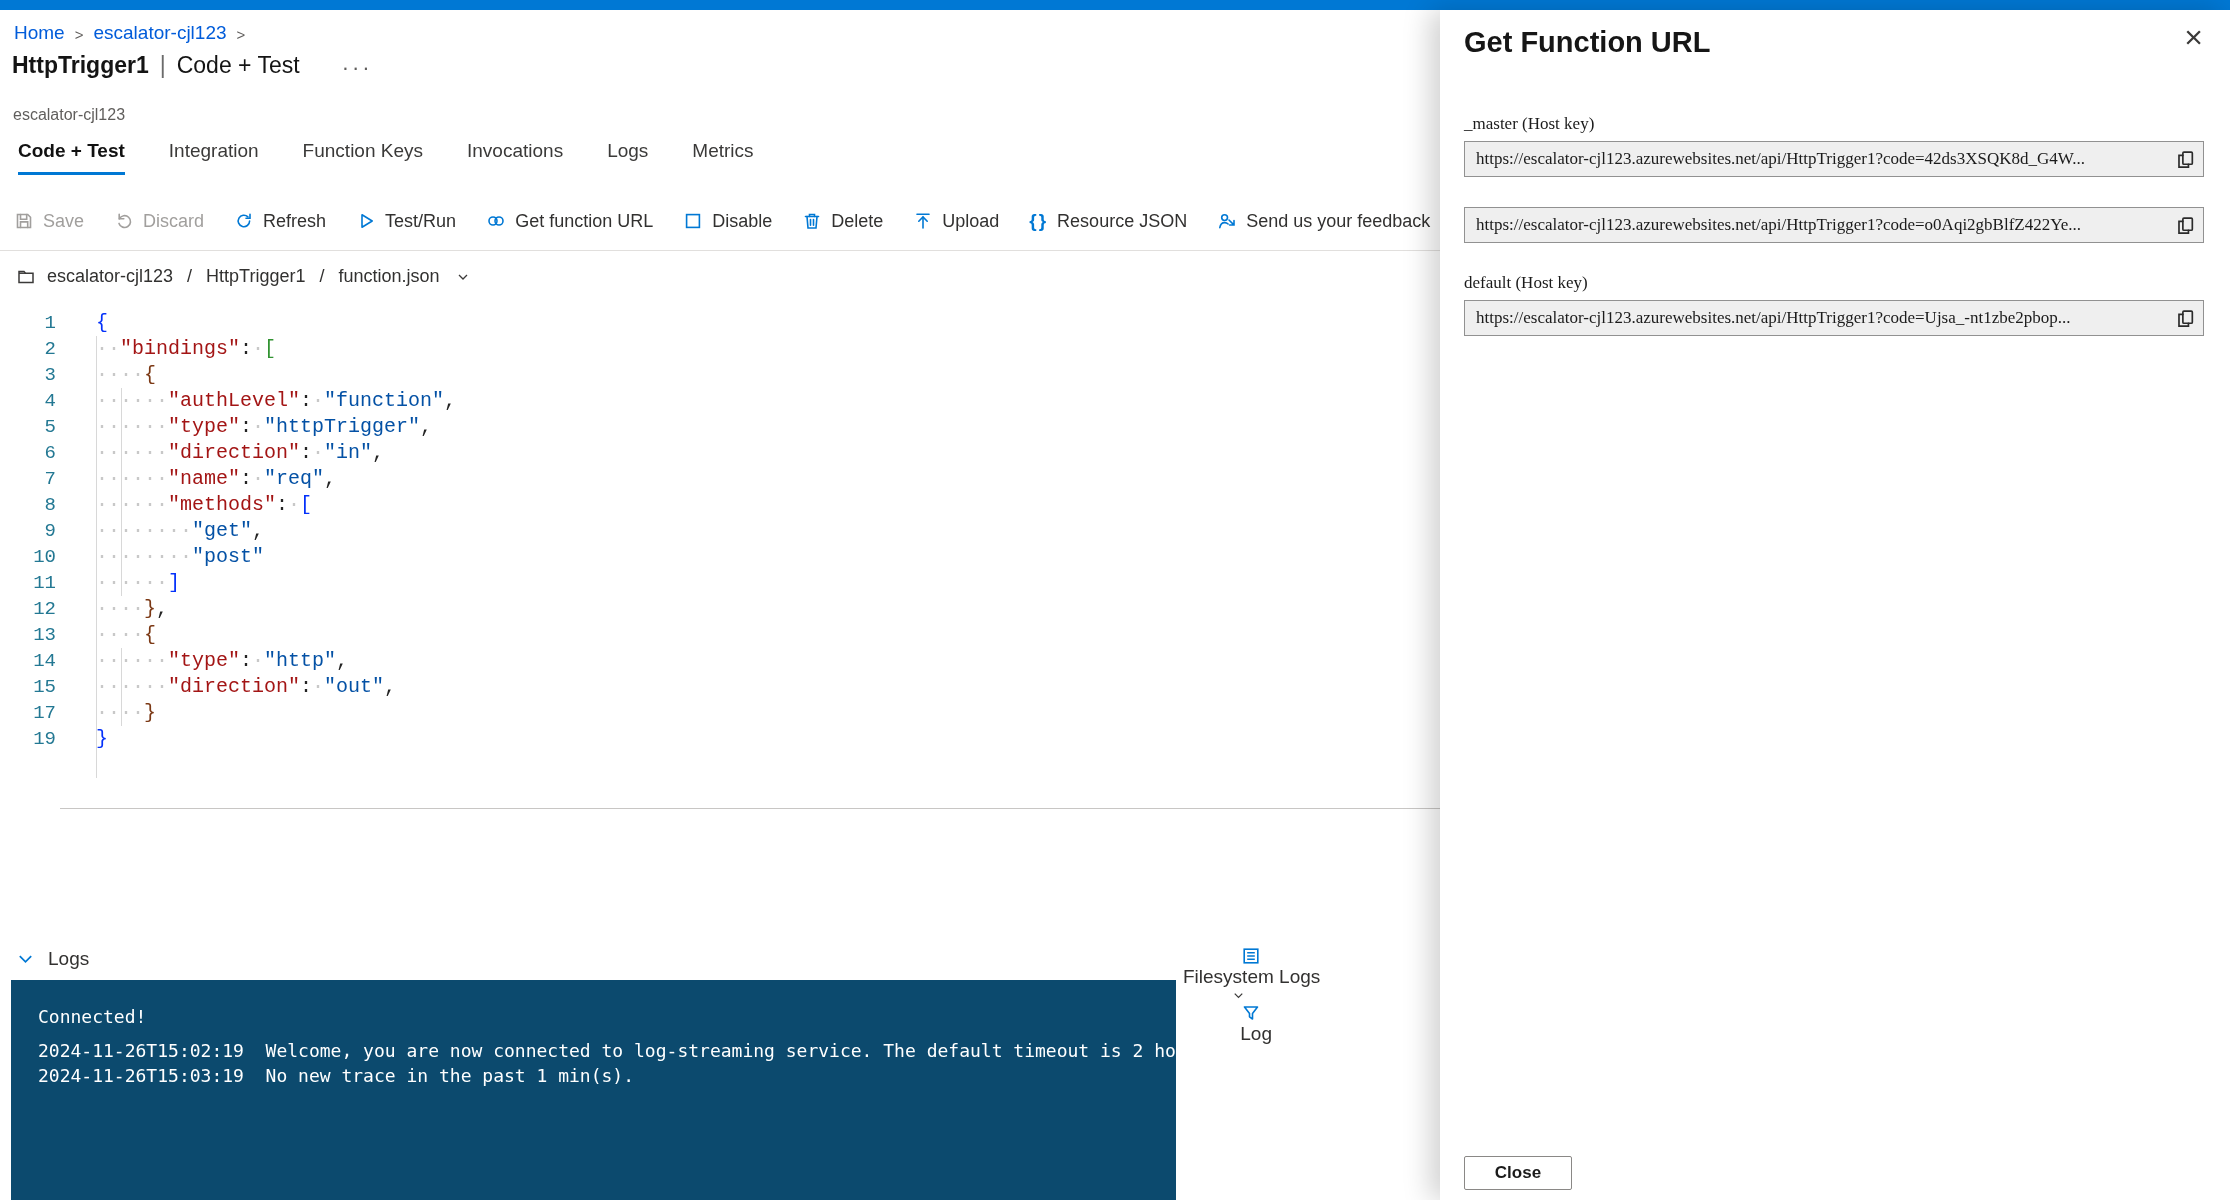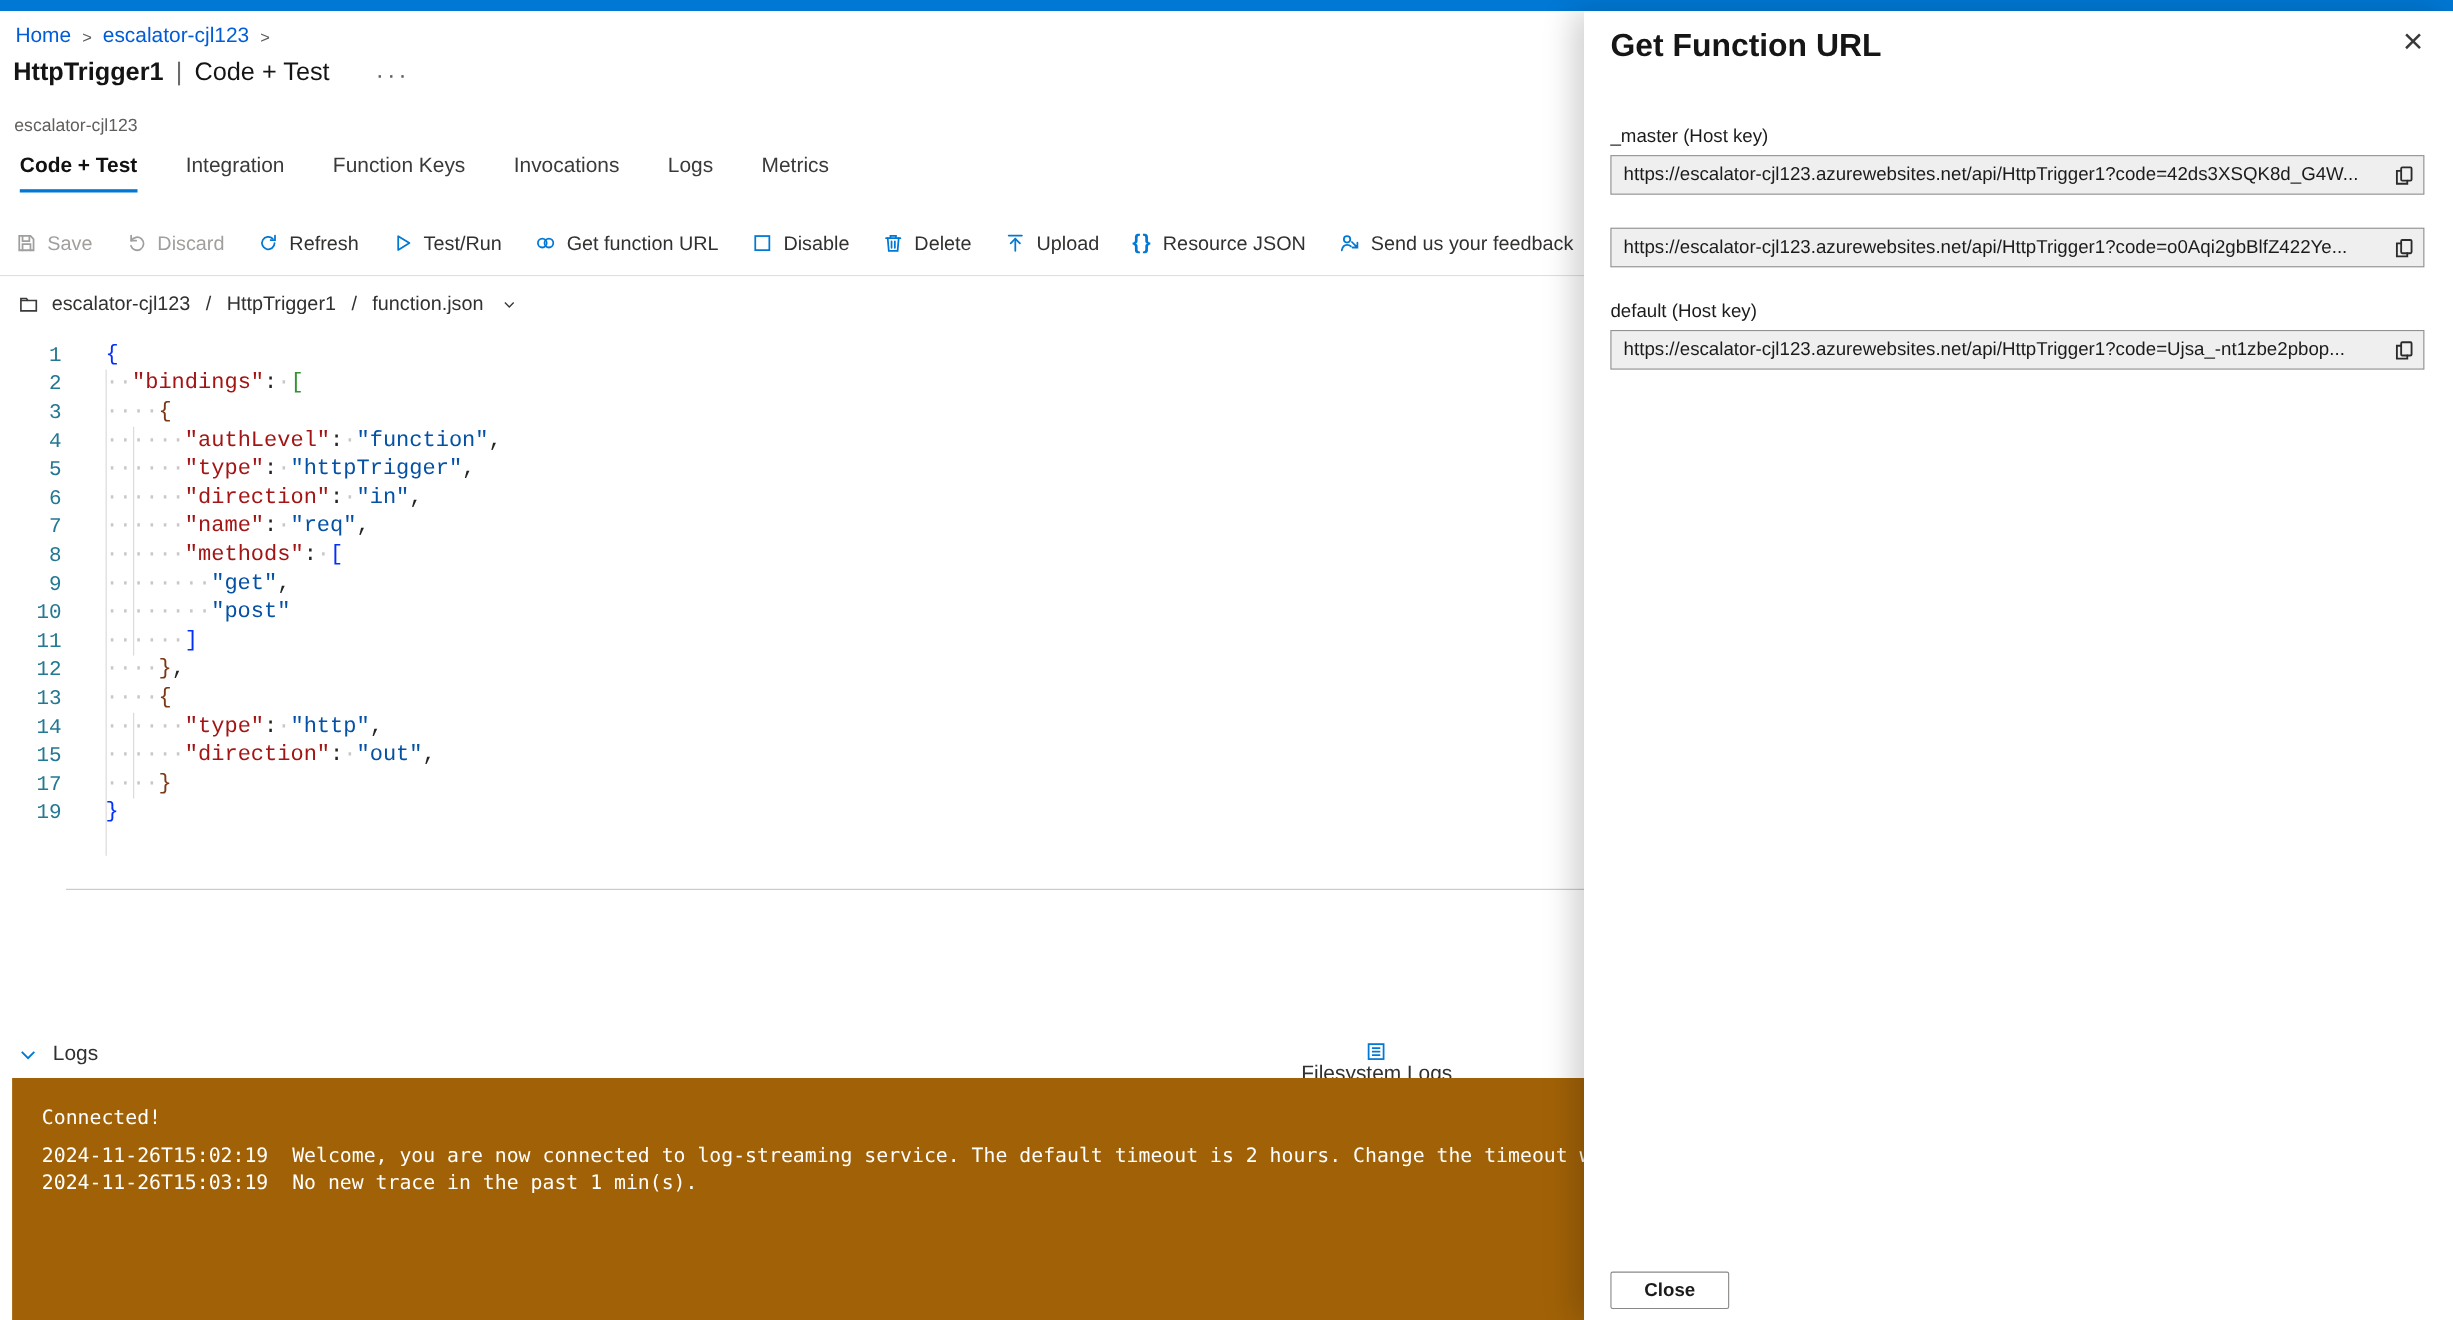--- a/index.html
+++ b/index.html
@@ -67,32 +67,32 @@
   
   .logs-row{position:absolute;left:16px;top:938px;display:flex;align-items:center;gap:13px;font-size:19px;color:#323130;cursor:pointer;}
   .logs-chevron{color:#0078d4;display:flex;}
   .logs-controls{position:absolute;left:1172px;top:936px;display:flex;align-items:center;font-size:19px;color:#323130;white-space:nowrap;flex-direction:column;}
   .blue-ic{color:#0078d4;display:flex;}
   .fs-label{margin:0 9px 0 11px;cursor:pointer;}
   .fs-chevron{display:flex;color:#3b3a39;margin-right:24px;cursor:pointer;}
   .filter-label{margin-left:11px;cursor:pointer;}
 
   
-  .console{position:absolute;left:11px;top:970px;width:1429px;height:220px;background:#a16207;
+  .console{position:absolute;left:11px;top:970px;width:1165px;height:220px;background:#0c4a6e;
     color:#fff;font-family:"DejaVu Sans Mono","Liberation Mono",monospace;font-size:18px;line-height:25px;
     padding:24px 0 0 27px;box-sizing:border-box;overflow:hidden;white-space:pre;}
   .console-line.first{margin-bottom:9px;}
 
   
   .panel{position:absolute;left:1440px;top:10px;width:790px;height:1190px;background:#fff;
     box-shadow:-10px 0 26px rgba(0,0,0,0.18);box-sizing:border-box;}
   .panel-title{position:absolute;left:24px;top:16px;font-size:29px;font-weight:600;color:#161616;}
   .panel-close{position:absolute;right:27px;top:8px;font-size:32px;color:#3b3a39;cursor:pointer;font-weight:300;line-height:1.2;}
   .fields{position:absolute;left:24px;right:26px;top:104px;}
-  .field{margin-bottom:30px;}
+  .field{margin-bottom:30px;font-family:Liberation Serif, serif;}
   .field-label{font-size:17px;color:#1b1b1b;margin-bottom:7px;}
   .url-box{position:relative;height:36px;border:1px solid #919191;background:#efefef;
     display:flex;align-items:center;padding:0 48px 0 11px;font-size:17px;color:#1b1b1b;
     white-space:nowrap;overflow:hidden;box-sizing:border-box;cursor:text;}
   .url-text{overflow:hidden;white-space:nowrap;}
   .copy-btn{position:absolute;right:7px;top:7px;width:21px;height:21px;color:#2b2b2b;cursor:pointer;display:flex;}
   .close-btn{position:absolute;left:24px;bottom:10px;width:108px;height:34px;background:#fff;
     border:1px solid #8a8886;border-radius:2px;font-size:17px;font-weight:600;color:#1b1b1b;
     font-family:inherit;cursor:pointer;}
   svg{display:block;}

